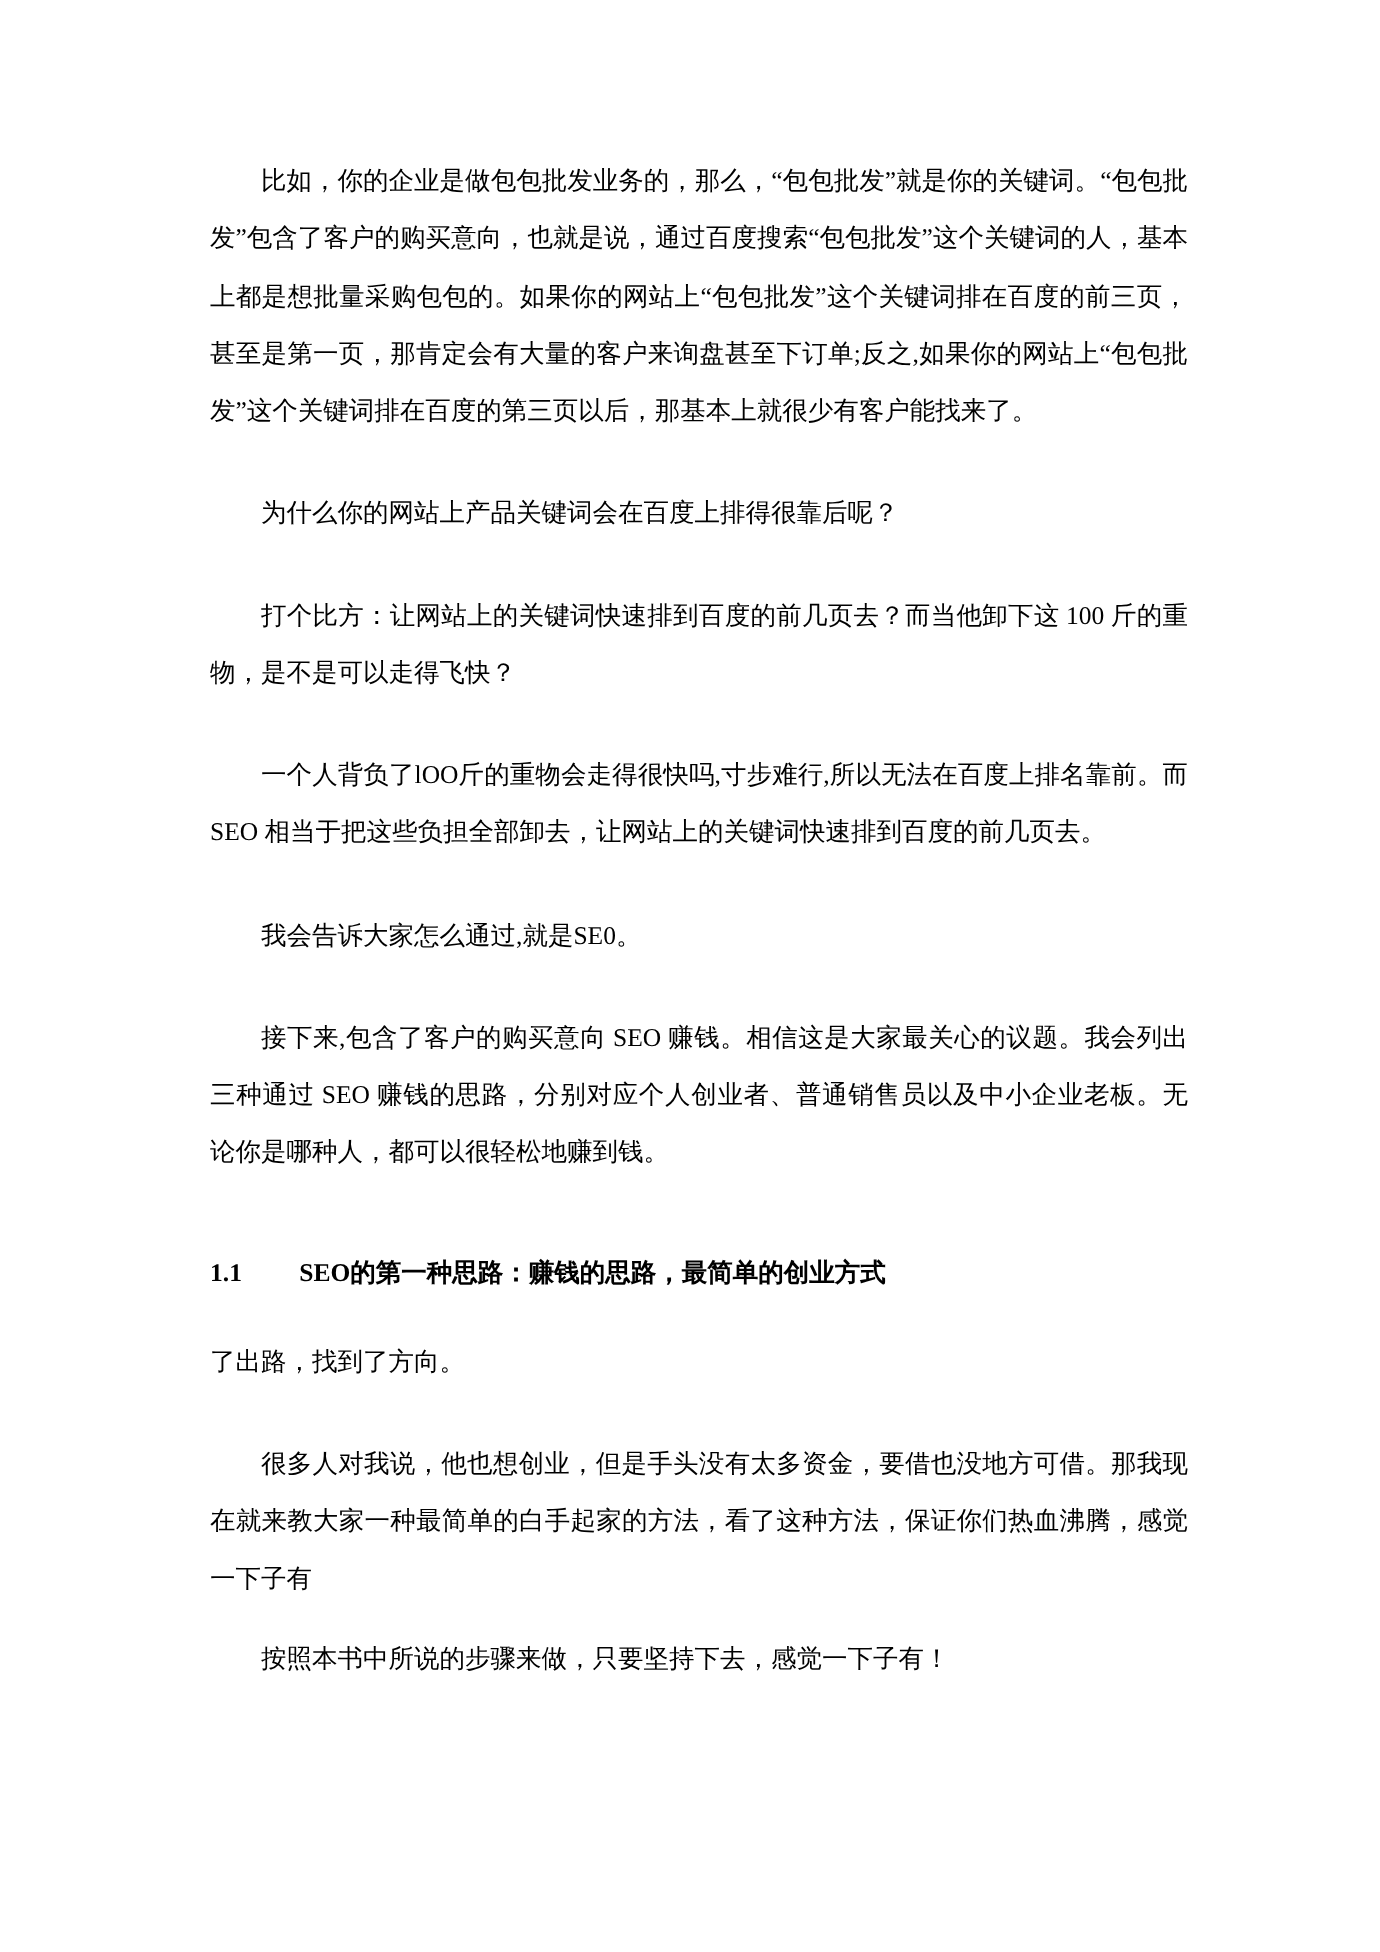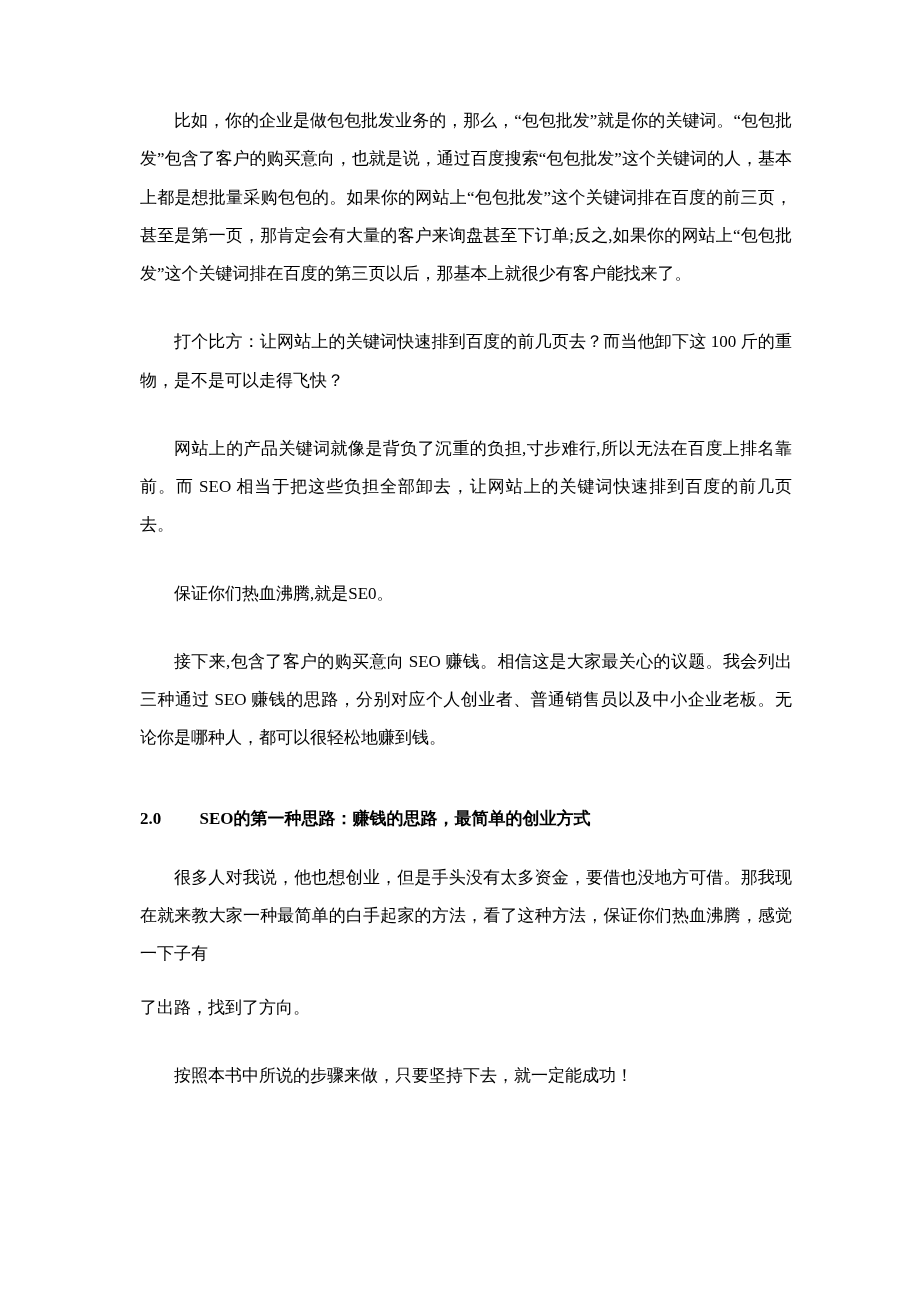--- a/index.html
+++ b/index.html
@@ -44,33 +44,34 @@
   }
 </style>
 </head>
 <body>
 
 <div class="page">
 
   <p class="para indent mb-md">比如，你的企业是做包包批发业务的，那么，“包包批发”就是你的关键词。“包包批发”包含了客户的购买意向，也就是说，通过百度搜索“包包批发”这个关键词的人，基本上都是想批量采购包包的。如果你的网站上“包包批发”这个关键词排在百度的前三页，甚至是第一页，那肯定会有大量的客户来询盘甚至下订单;反之,如果你的网站上“包包批发”这个关键词排在百度的第三页以后，那基本上就很少有客户能找来了。</p>
 
 
+  <p class="para indent mb-md">为什么你的网站上产品关键词会在百度上排得很靠后呢？</p>
 
   <p class="para indent mb-md">打个比方：让网站上的关键词快速排到百度的前几页去？而当他卸下这 100 斤的重物，是不是可以走得飞快？</p>
 
-  <p class="para indent mb-md">网站上的产品关键词就像是背负了沉重的负担,寸步难行,所以无法在百度上排名靠前。而 SEO 相当于把这些负担全部卸去，让网站上的关键词快速排到百度的前几页去。</p>
+  <p class="para indent mb-md">一个人背负了lOO斤的重物会走得很快吗,寸步难行,所以无法在百度上排名靠前。而 SEO 相当于把这些负担全部卸去，让网站上的关键词快速排到百度的前几页去。</p>
 
-  <p class="para indent mb-md">保证你们热血沸腾,就是SE0。</p>
+  <p class="para indent mb-md">我会告诉大家怎么通过,就是SE0。</p>
 
   <p class="para indent mb-lg">接下来,包含了客户的购买意向 SEO 赚钱。相信这是大家最关心的议题。我会列出三种通过 SEO 赚钱的思路，分别对应个人创业者、普通销售员以及中小企业老板。无论你是哪种人，都可以很轻松地赚到钱。</p>
 
   <h2 class="heading">
-    <span class="hnum">2.0</span>
+    <span class="hnum">1.1</span>
     <span class="htitle">SEO的第一种思路：赚钱的思路，最简单的创业方式</span>
   </h2>
 
+  <p class="para mb-md">了出路，找到了方向。</p>
+
   <p class="para indent mb-sm">很多人对我说，他也想创业，但是手头没有太多资金，要借也没地方可借。那我现在就来教大家一种最简单的白手起家的方法，看了这种方法，保证你们热血沸腾，感觉一下子有</p>
 
-  <p class="para mb-md">了出路，找到了方向。</p>
-
-  <p class="para indent">按照本书中所说的步骤来做，只要坚持下去，就一定能成功！</p>
+  <p class="para indent">按照本书中所说的步骤来做，只要坚持下去，感觉一下子有！</p>
 
 </div>
 
 </body></html>

